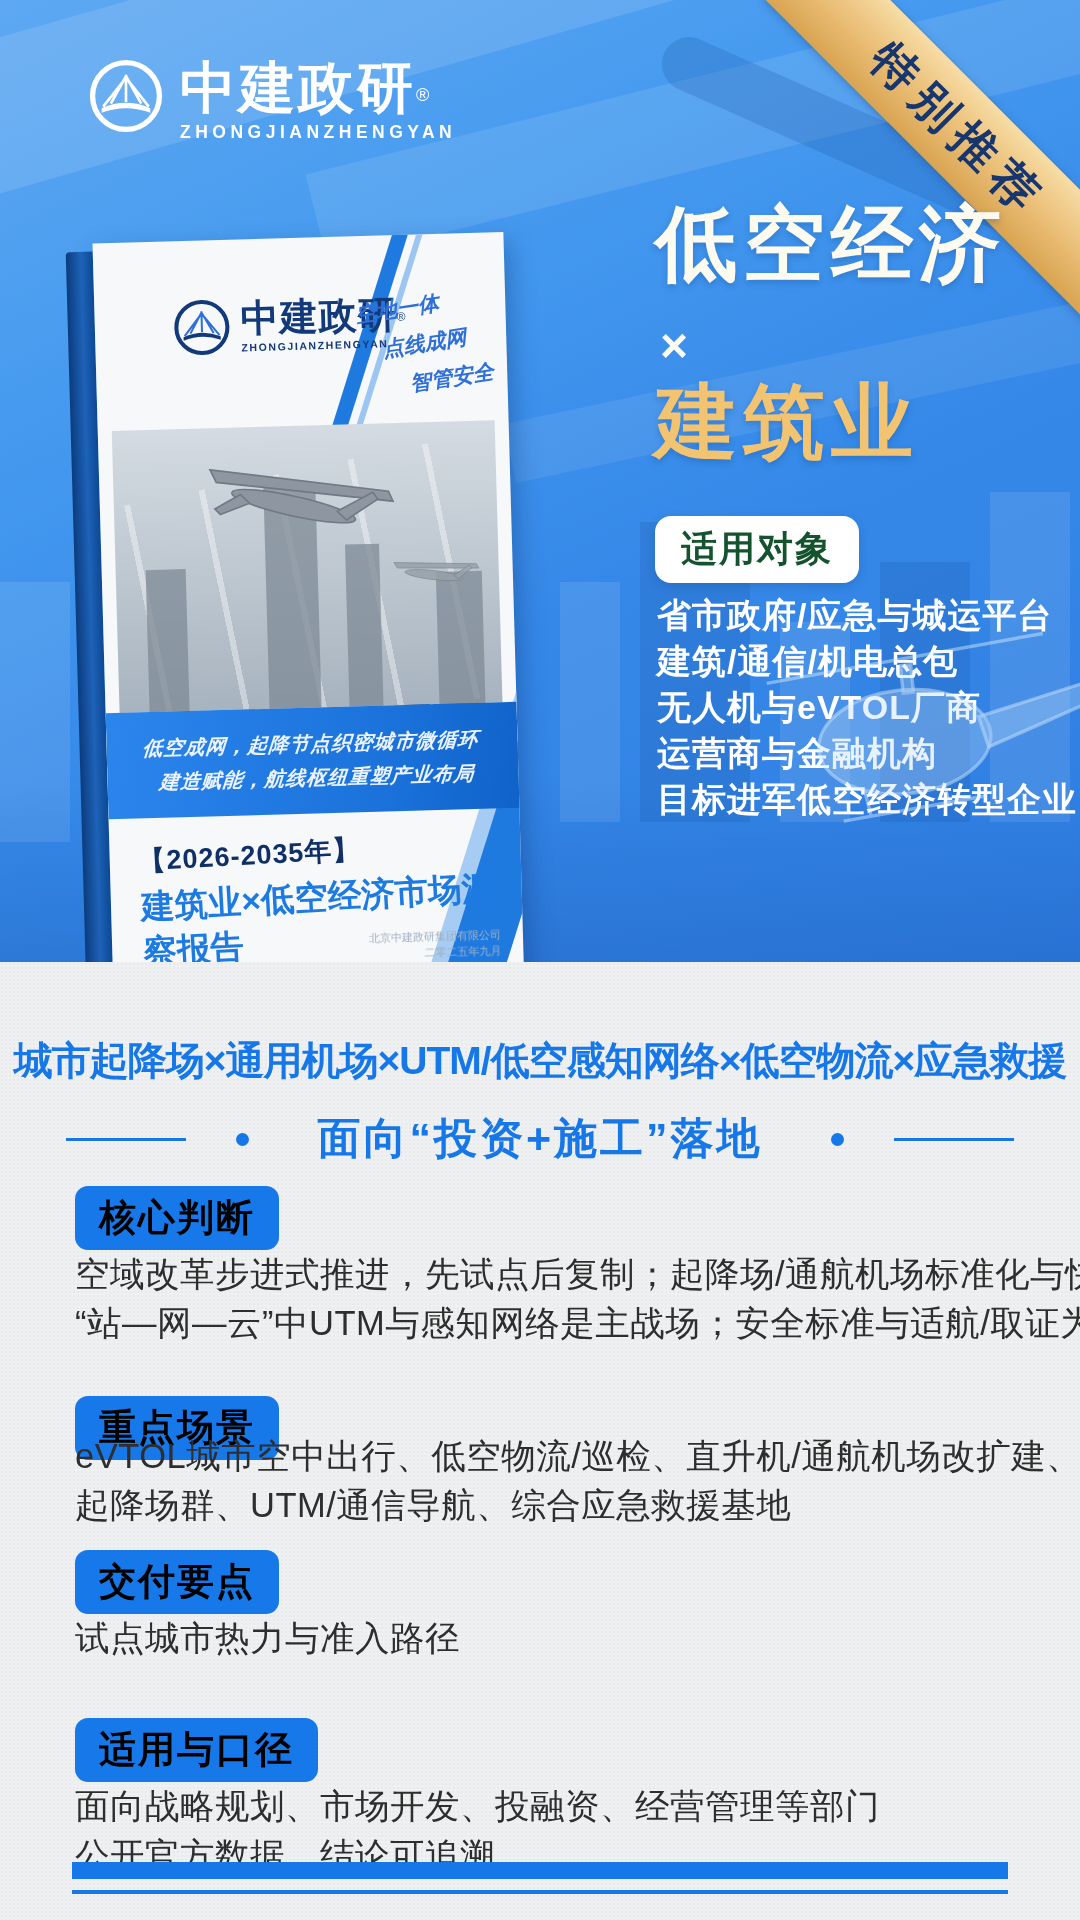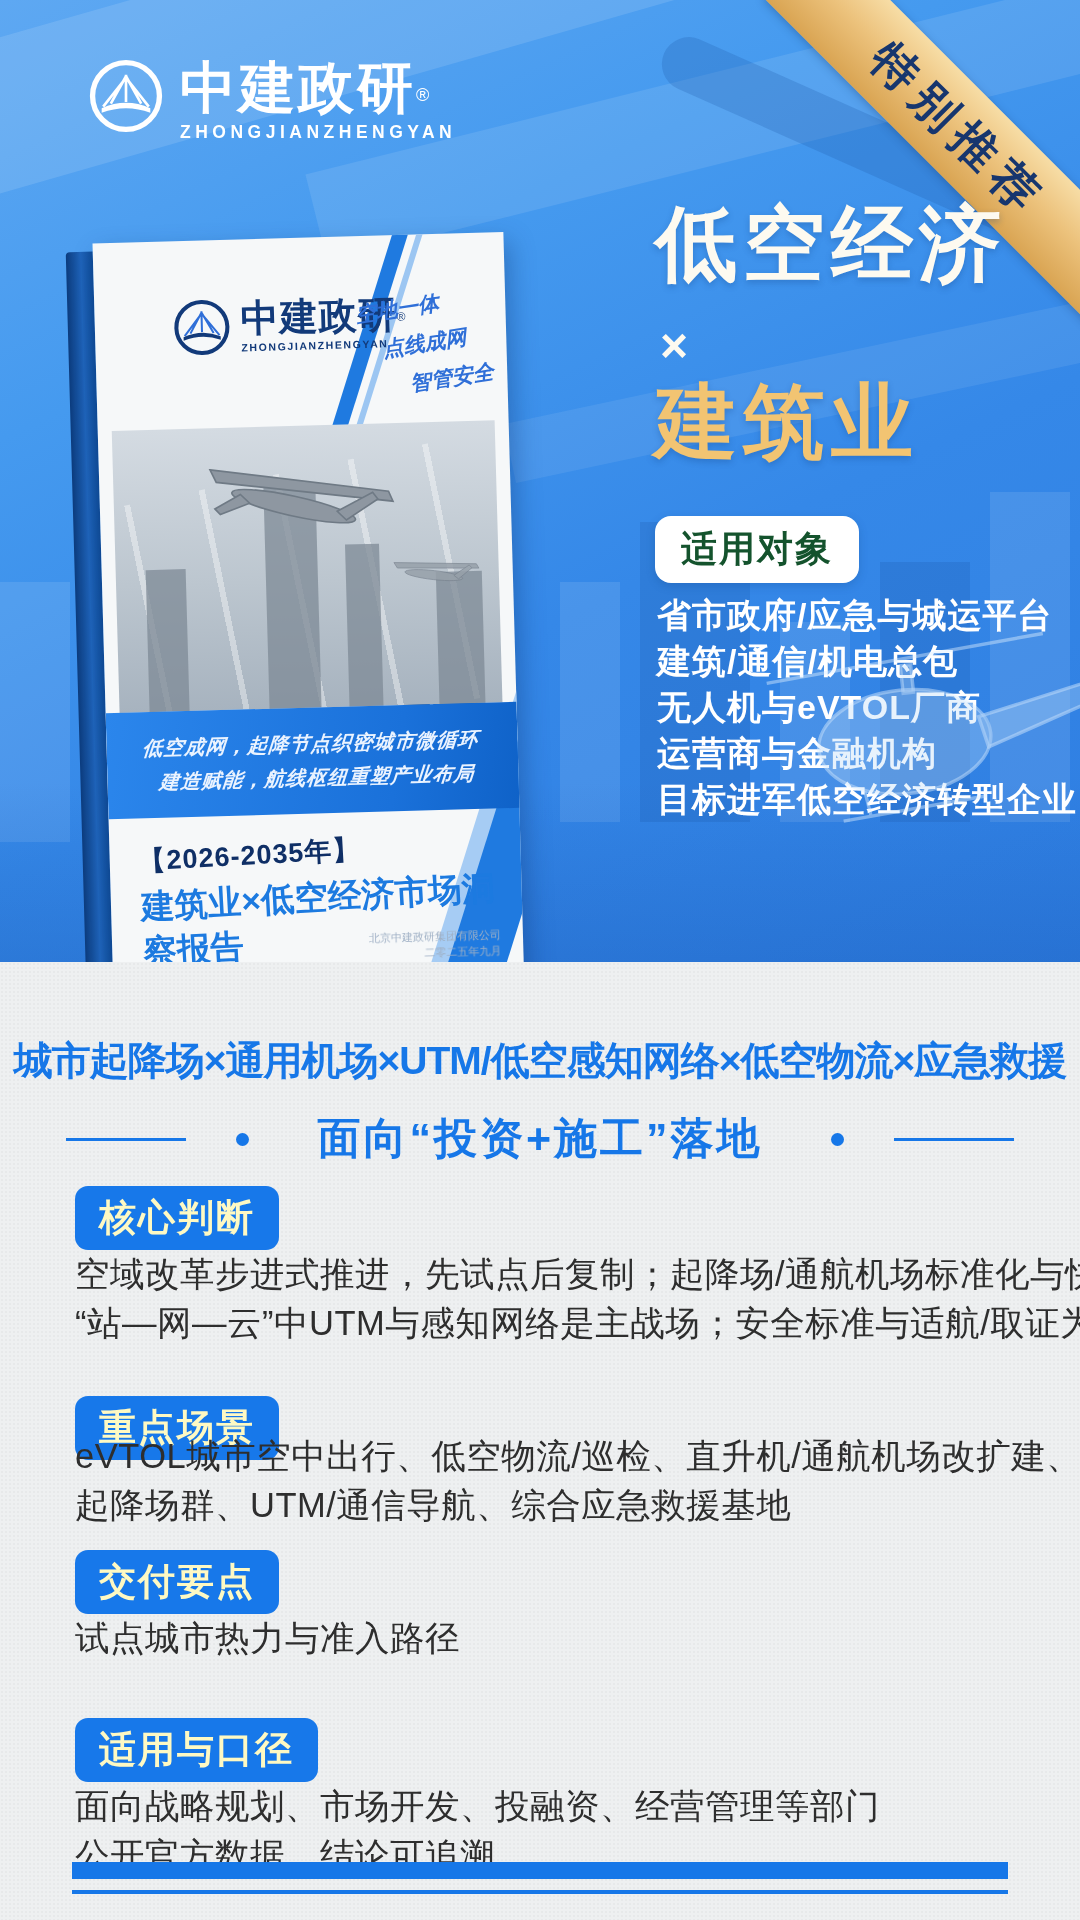--- a/index.html
+++ b/index.html
@@ -101,21 +101,21 @@
   .lower { position:absolute; left:0; top:962px; width:1080px; height:958px; background:#eef0f1; }
   .lower::before { content:""; position:absolute; inset:0;
                    background-image:radial-gradient(rgba(0,0,0,0.028) 1px, transparent 1px); background-size:4px 4px; }
   .headline { position:absolute; left:0; top:72px; width:1080px; text-align:center; color:#1677e8;
               font-size:39px; font-weight:900; letter-spacing:-1px; white-space:nowrap; }
   .subtitle-row { position:absolute; left:0; top:148px; width:1080px; display:flex; align-items:center; justify-content:center;gap:36px; }
   .sub-line { width:120px; height:3px; background:#1677e8; }
   .sub-dot { width:13px; height:13px; border-radius:50%; background:#1677e8; margin:0 14px; }
   .subtitle { color:#1677e8; font-size:43px; font-weight:900; letter-spacing:3px; margin:0 18px; }
 
-  .section-badge { position:absolute; left:75px; background:#1778ea; color:#fef9c3; font-size:37px; font-weight:900;
+  .section-badge { position:absolute; left:75px; background:#1778ea; color:#000000; font-size:37px; font-weight:900;
                    padding:7px 24px; border-radius:13px; letter-spacing:2px; }
   .section-text { position:absolute; left:75px; color:#2e2e2e; font-size:34.5px; line-height:49px; letter-spacing:0.5px; font-weight:500; white-space:nowrap; }
   .sb1 { top:224px; }  .st1 { top:288px; }
   .sb2 { top:402px;margin-top:32px; }  .st2 { top:470px; }
   .sb3 { top:588px; }  .st3 { top:652px; }
   .sb4 { top:756px; }  .st4 { top:820px; }
 
   .bar-thick { position:absolute; left:72px; top:900px; width:936px; height:17px; background:#1677e8; }
   .bar-thin  { position:absolute; left:72px; top:928px; width:936px; height:4px;  background:#1677e8; }
 </style>

